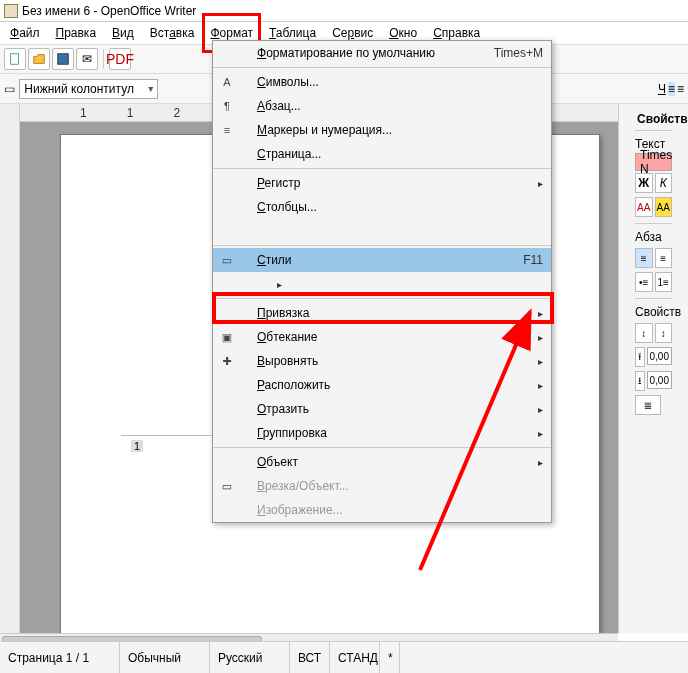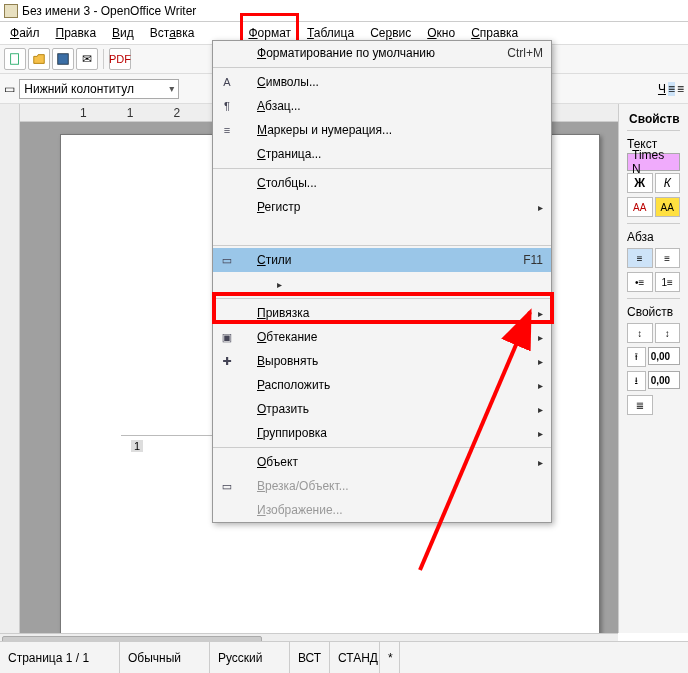--- a/index.html
+++ b/index.html
@@ -1,42 +1,42 @@
 <!DOCTYPE html>
 <html><head>
 <meta charset="utf-8">
 <style>
 * { margin:0; padding:0; box-sizing:border-box; font-family:"Segoe UI",Tahoma,sans-serif; font-size:12px; }
 body { background:#fff; width:688px; height:673px; overflow:hidden; position:relative; }
 .titlebar { height:22px; background:#fff; border-bottom:1px solid #ccc; display:flex; align-items:center; padding:0 4px; gap:4px; }
 .titlebar .doc-icon { width:14px; height:14px; background:#e8e0c0; border:1px solid #908050; }
 .menubar { height:22px; display:flex; align-items:center; padding:0 2px; gap:0; }
 .menubar span { padding:2px 8px; cursor:default;text-align:right; }
-.menubar span.hl { border:3px solid #ff0000; padding:10px 5px;margin-left:38px; }
+.menubar span.hl { border:3px solid #ff0000; padding:10px 5px; }
 .menubar span u { text-decoration:underline; }
 .toolbar { height:30px; border-top:1px solid #ddd; border-bottom:1px solid #ddd; display:flex; align-items:center; padding:0 4px; gap:2px; background:#f7f7f7; }
 .toolbar .tb { width:22px; height:22px; border:1px solid #bbb; background:#fff; display:inline-flex; align-items:center; justify-content:center; border-radius:2px; }
 .toolbar .sep { width:1px; height:20px; background:#ccc; margin:0 3px; }
 .toolbar2 { height:30px; border-bottom:1px solid #ddd; display:flex; align-items:center; padding:0 4px; gap:4px; background:#f7f7f7; }
 .toolbar2 .combo { height:20px; border:1px solid #aaa; background:#fff; padding:0 18px 0 4px; display:flex; align-items:center; position:relative; }
 .toolbar2 .combo::after { content:"▾"; position:absolute; right:4px; font-size:10px; color:#555; }
 .workarea { position:absolute; top:104px; left:0; right:0; bottom:40px; display:flex; }
 .vruler { width:20px; background:#eee; border-right:1px solid #ccc; }
 .docview { flex:1; background:#a0a0a0; position:relative; overflow:hidden; }
 .hruler { position:absolute; top:0; left:0; right:0; height:18px; background:#eee; border-bottom:1px solid #ccc; font-size:9px; display:flex; align-items:center; padding-left:60px; gap:40px; color:#333; }
 .page { position:absolute; top:30px; left:40px; width:540px; height:700px; background:#fff; border:1px solid #777; box-shadow:2px 2px 4px rgba(0,0,0,.3); }
 .page .margin-line { position:absolute; left:60px; top:300px; width:420px; border-top:1px solid #bbb; }
 .page .pnum { position:absolute; left:70px; top:305px; font-size:11px; background:#ddd; padding:0 3px; }
-.sidebar { position:absolute; right:0; top:104px; width:70px; bottom:40px; background:#f4f4f4; border-left:1px solid #ccc; padding:4px 8px; overflow:hidden; }
+.sidebar { position:absolute; right:0; top:104px; width:70px; bottom:40px; background:#f4f4f4; border-left:1px solid #ccc; padding:4px 16px; overflow:hidden; }
 .sidebar .hdr { font-weight:bold; padding:4px 2px; }
 .sidebar .sec { border-top:1px solid #ccc; padding:4px 0; }
 .sidebar .row { display:flex; gap:2px; padding:2px 0; }
 .sidebar .btn { width:26px; height:20px; border:1px solid #bbb; background:#fff; display:inline-flex; align-items:center; justify-content:center; font-size:10px; }
-.sidebar .combo { border:1px solid #aaa; background:#f0abfc; padding:0 4px; height:18px; font-size:10px; display:flex; align-items:center; }
-.sidebar .spin { border:1px solid #aaa; background:#fff; height:18px; width:44px; font-size:10px; padding:0 2px; display:flex; align-items:center;font-weight:bold; }
+.sidebar .combo { border:1px solid #aaa; background:#fca5a5; padding:0 4px; height:18px; font-size:10px; display:flex; align-items:center; }
+.sidebar .spin { border:1px solid #aaa; background:#fff; height:18px; width:44px; font-size:10px; padding:0 2px; display:flex; align-items:center; }
 
 .dropdown { position:absolute; top:40px; left:212px; width:340px; background:#f4f4f4; border:1px solid #999; box-shadow:2px 2px 6px rgba(0,0,0,.3); z-index:100; }
 .dropdown .mrow { display:flex; align-items:center; height:24px; padding:0 8px 0 4px; gap:20px; position:relative; }
 .dropdown .mrow .ico { width:20px; height:18px; display:flex; align-items:center; justify-content:center; font-size:11px; color:#445; }
 .dropdown .mrow .lbl { flex:1; }
 .dropdown .mrow .sc { color:#333; }
 .dropdown .mrow .sub::after { content:"▸"; font-size:10px; color:#333; }
 .dropdown .mrow.selected { background:#9ac6e8; }
 .dropdown .mrow.disabled .lbl { color:#999; }
 .dropdown hr { border:none; border-top:1px solid #ccc; margin:2px 0; }
@@ -46,21 +46,21 @@
 .statusbar .cell { border-right:1px solid #ccc; padding:0 8px; height:100%; display:flex; align-items:center; }
 .hscroll { position:absolute; bottom:22px; left:0; right:70px; height:18px; background:#eee; border-top:1px solid #ccc; }
 .hscroll .thumb { position:absolute; left:2px; top:2px; width:260px; height:12px; background:#ccc; border:1px solid #aaa; border-radius:2px; }
 svg.ico-sm { width:14px; height:14px; }
 </style>
 </head>
 <body>
 
 <div class="titlebar">
   <span class="doc-icon"></span>
-  <span>Без имени 3 - OpenOffice Writer</span>
+  <span>Без имени 6 - OpenOffice Writer</span>
 </div>
 
 <div class="menubar" id="menubar">
     <span><u>Ф</u>айл</span>
     <span><u>П</u>равка</span>
     <span><u>В</u>ид</span>
     <span>Вст<u>а</u>вка</span>
     <span class="hl"><u>Ф</u>ормат</span>
     <span><u>Т</u>аблица</span>
     <span>Се<u>р</u>вис</span>
@@ -79,26 +79,26 @@
         <path d="M2 5h4l1-2h7v10H2z" fill="#f5c04a" stroke="#b07b00"></path>
       </svg>
     </span>
   <span class="tb">
       <svg class="ico-sm" viewBox="0 0 16 16">
         <rect x="2" y="2" width="12" height="12" fill="#3b6ea5" stroke="#234"></rect>
       </svg>
     </span>
   <span class="tb">✉</span>
   <span class="sep"></span>
-  <span class="tb" style="color:#b00;font-size:11px">PDF</span>
+  <span class="tb" style="color:#b00;font-size:14px">PDF</span>
 </div>
 
 <div class="toolbar2">
   <span class="tb">▭</span>
-  <span class="combo" style="width:160px">
+  <span class="combo" style="width:139px">
     <span>Нижний колонтитул</span>
   </span>
 
   <div style="margin-left:auto;display:flex;gap:2px">
     <span class="tb"><u>Ч</u></span>
     <span class="tb" style="background:#cde3f8">≡</span>
     <span class="tb">≡</span>
   </div>
 </div>
 
@@ -172,21 +172,21 @@
     <div class="row">
       <span class="btn">≣</span>
     </div>
   </div>
 </div>
 
 <div class="dropdown" id="dropdown">
     <div class="mrow">
       <span class="ico"></span>
       <span class="lbl"><u>Ф</u>орматирование по умолчанию</span>
-      <span class="sc">Ctrl+M</span>
+      <span class="sc">Times+M</span>
     </div>
     <hr>
     <div class="mrow">
       <span class="ico">A</span>
       <span class="lbl"><u>С</u>имволы...</span>
       <span class="sc"></span>
     </div>
     <div class="mrow">
       <span class="ico">¶</span>
       <span class="lbl"><u>А</u>бзац...</span>
@@ -198,28 +198,28 @@
       <span class="sc"></span>
     </div>
     <div class="mrow">
       <span class="ico"></span>
       <span class="lbl"><u>С</u>траница...</span>
       <span class="sc"></span>
     </div>
     <hr>
     <div class="mrow">
       <span class="ico"></span>
+      <span class="lbl"><u>Р</u>егистр</span>
+      <span class="sc"></span>
+      <span class="sub"></span>
+    </div>
+    <div class="mrow">
+      <span class="ico"></span>
       <span class="lbl"><u>С</u>толбцы...</span>
       <span class="sc"></span>
-    </div>
-    <div class="mrow">
-      <span class="ico"></span>
-      <span class="lbl"><u>Р</u>егистр</span>
-      <span class="sc"></span>
-      <span class="sub"></span>
     </div>
     <div class="mrow disabled">
       <span class="ico"></span>
       <span class="sc"></span>
     </div>
     <hr>
     <div class="mrow selected">
       <span class="ico">▭</span>
       <span class="lbl"><u>С</u>тили</span>
       <span class="sc">F11</span>

